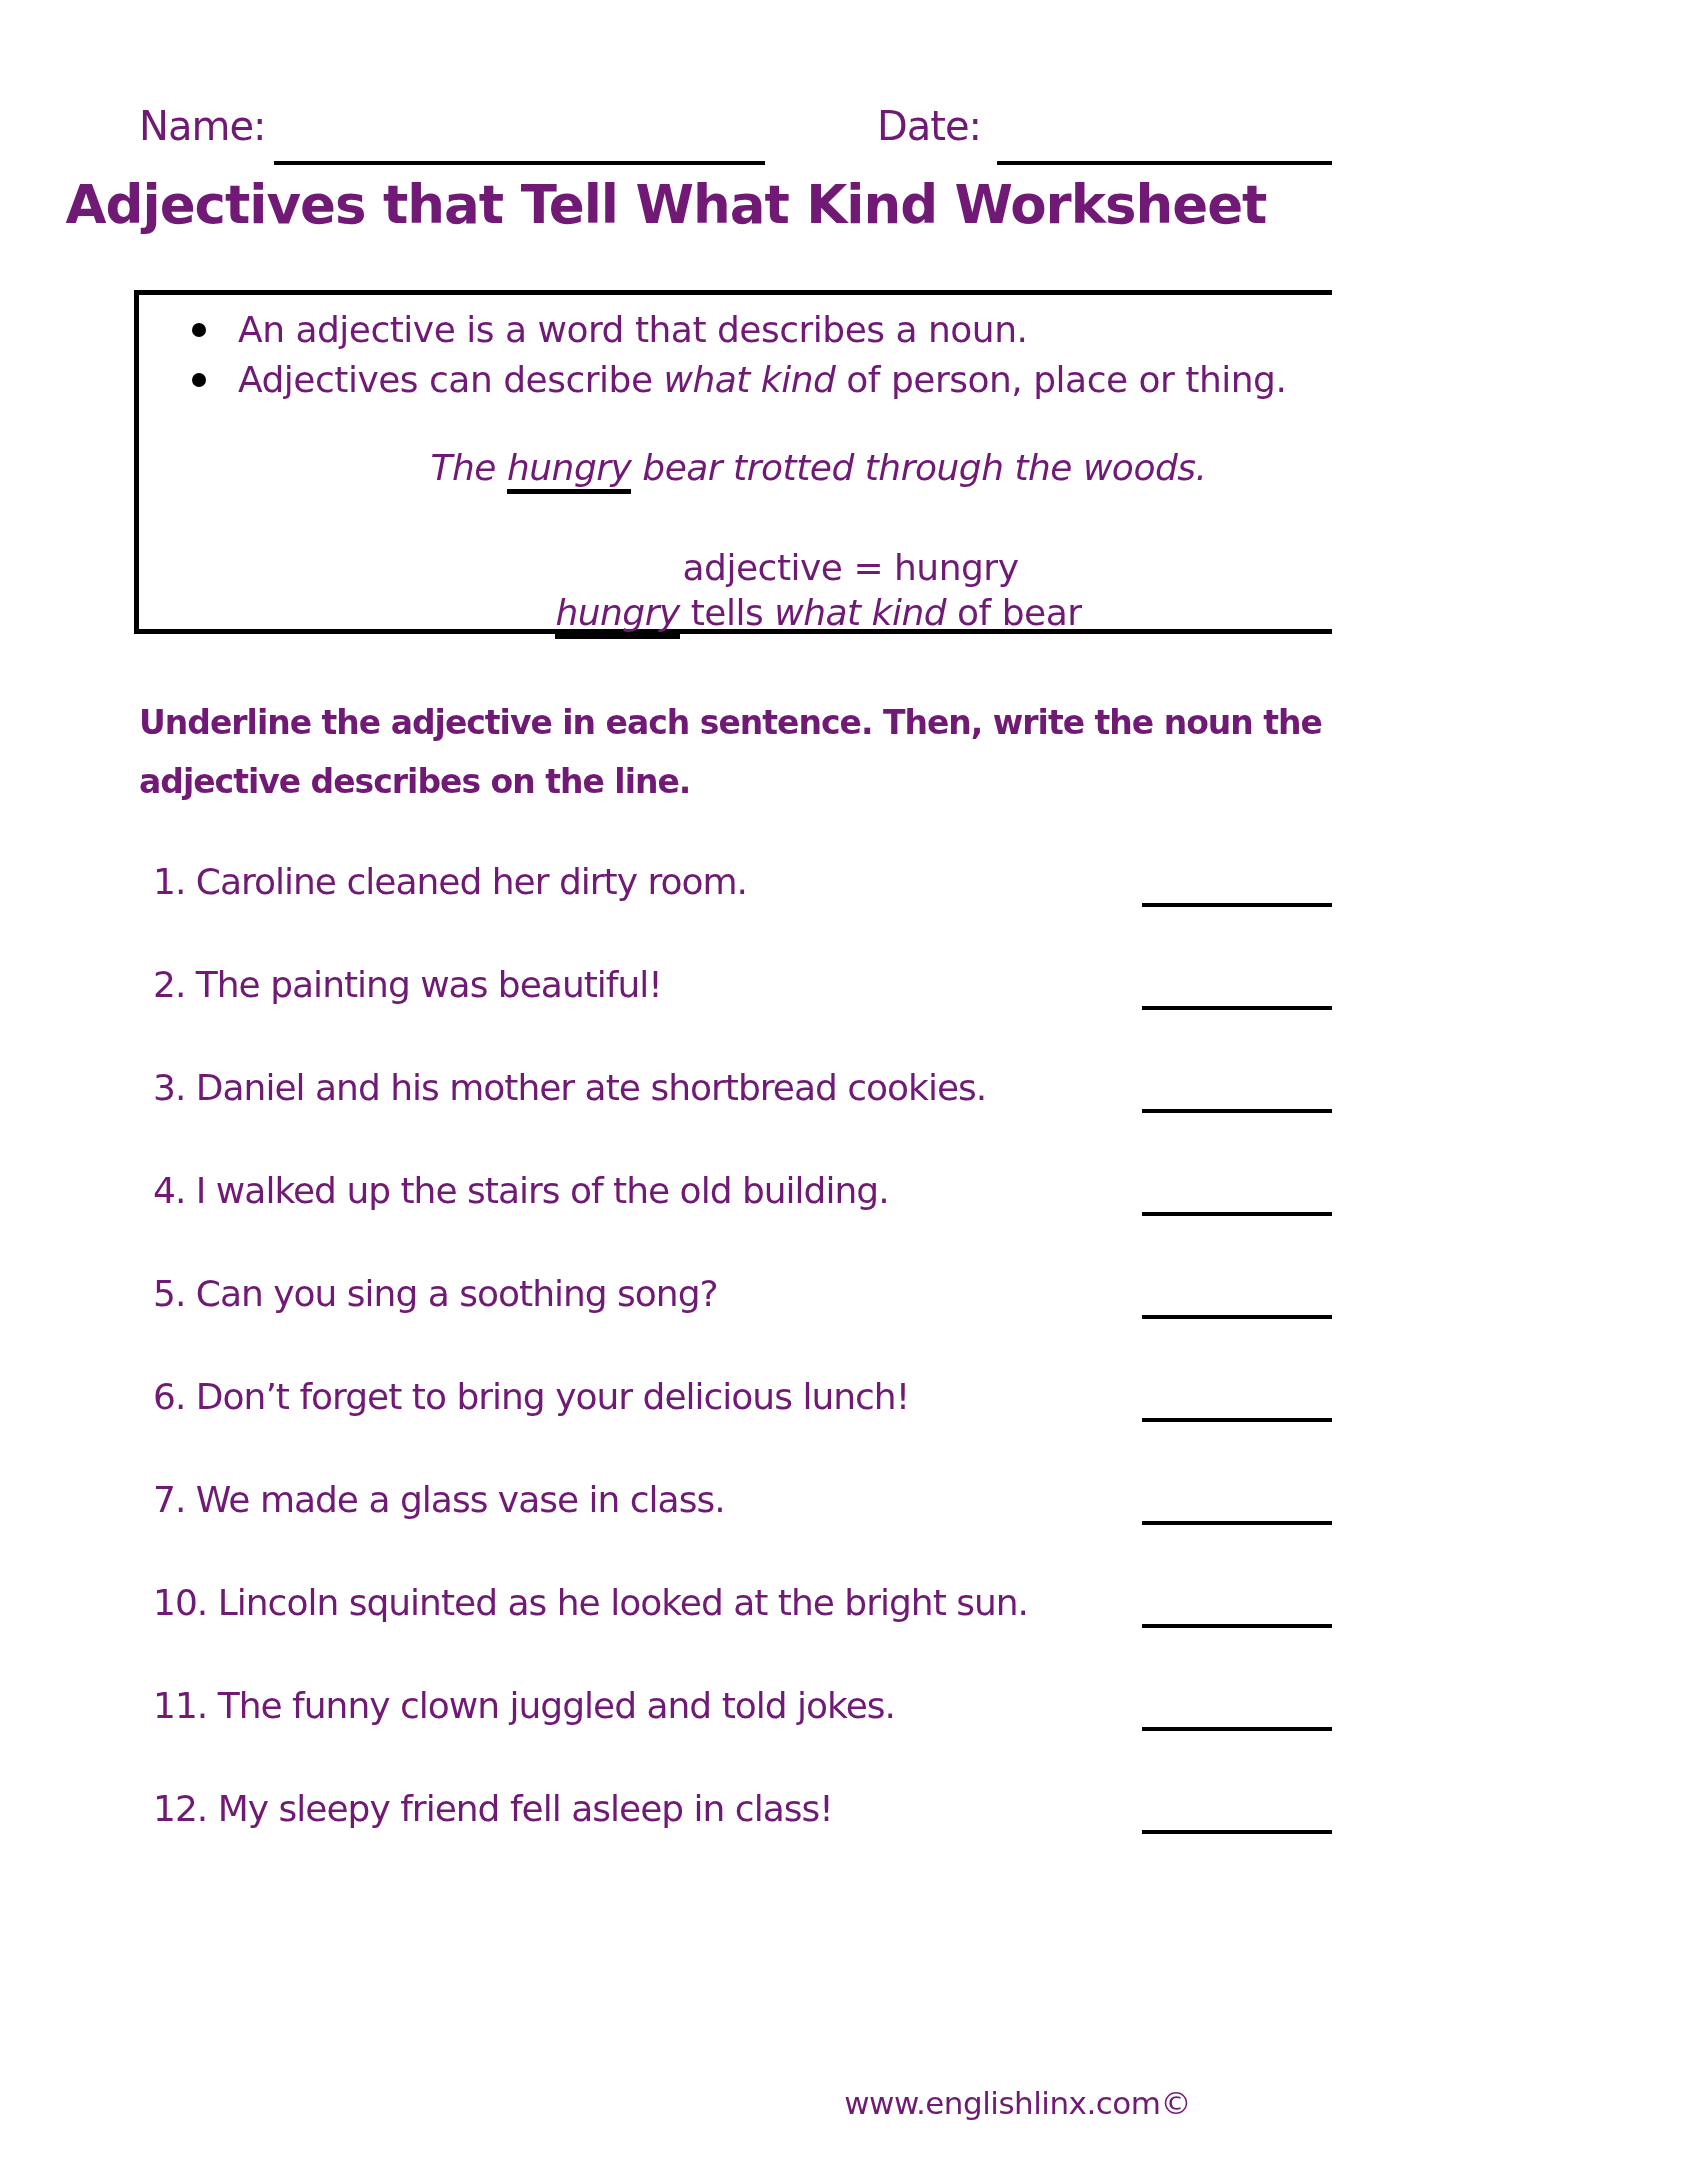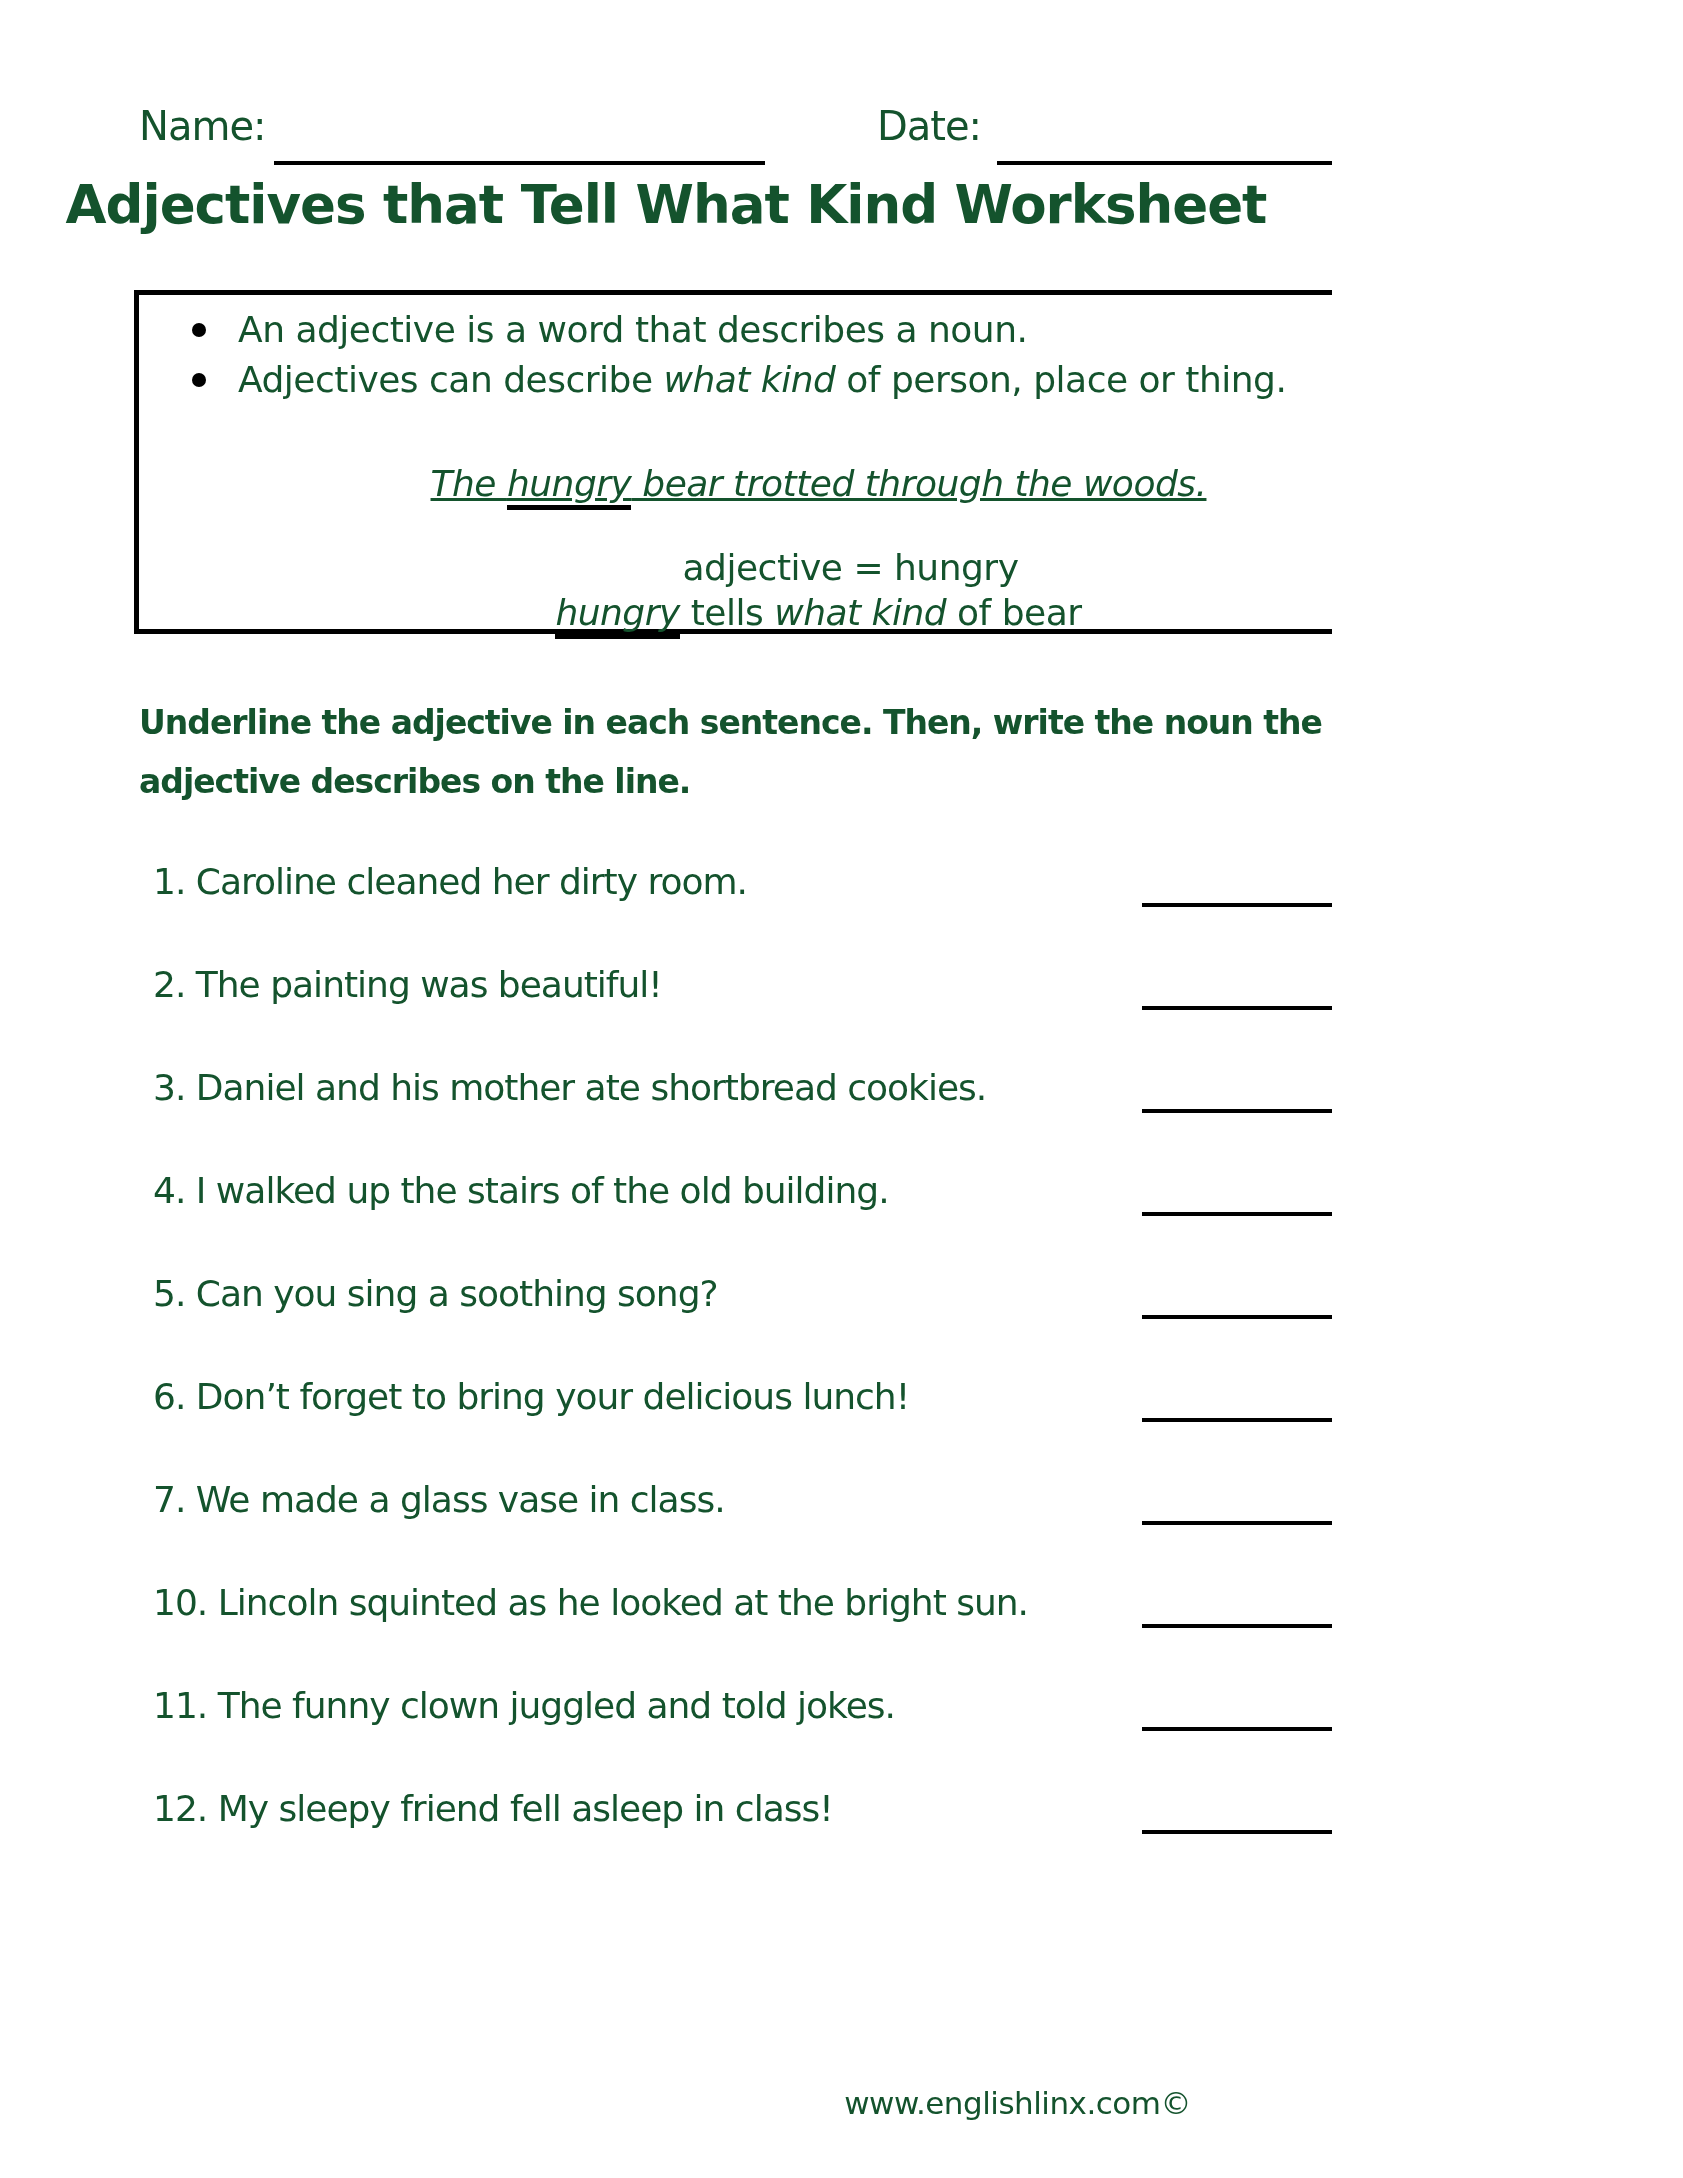--- a/index.html
+++ b/index.html
@@ -5,21 +5,21 @@
   html, body {
     margin: 0;
     padding: 0;
     background: #ffffff;
   }
   .page {
     position: relative;
     width: 1332px;
     height: 2178px;
     background: #ffffff;
-    color: #14532d;
+    color: #701a75;
     font-family: "DejaVu Sans", sans-serif;
     overflow: hidden;
   }
   .abs { position: absolute; }
 
   
   .hdr-label {
     font-size: 40px;
     letter-spacing: -1px;
     white-space: nowrap;
@@ -67,21 +67,21 @@
     background: #000;
   }
   .box-center {
     position: absolute;
     left: 0; width: 100%;
     text-align: center;
     font-size: 36px;
     letter-spacing: -0.5px;
     white-space: nowrap;
   }
-  .example-line { top: 168px; font-style: italic; text-decoration: underline; }
+  .example-line { top: 152px; font-style: italic; }
   .equation-line { top: 252px; margin-left: 32px; }
   .explain-line { top: 297px; }
   .ital { font-style: italic; }
   .uline { border-bottom: 5px solid #000; padding-bottom: 1px; }
 
   
   .directions {
     left: 139px; top: 693px;
     font-size: 33px;
     font-weight: bold;

